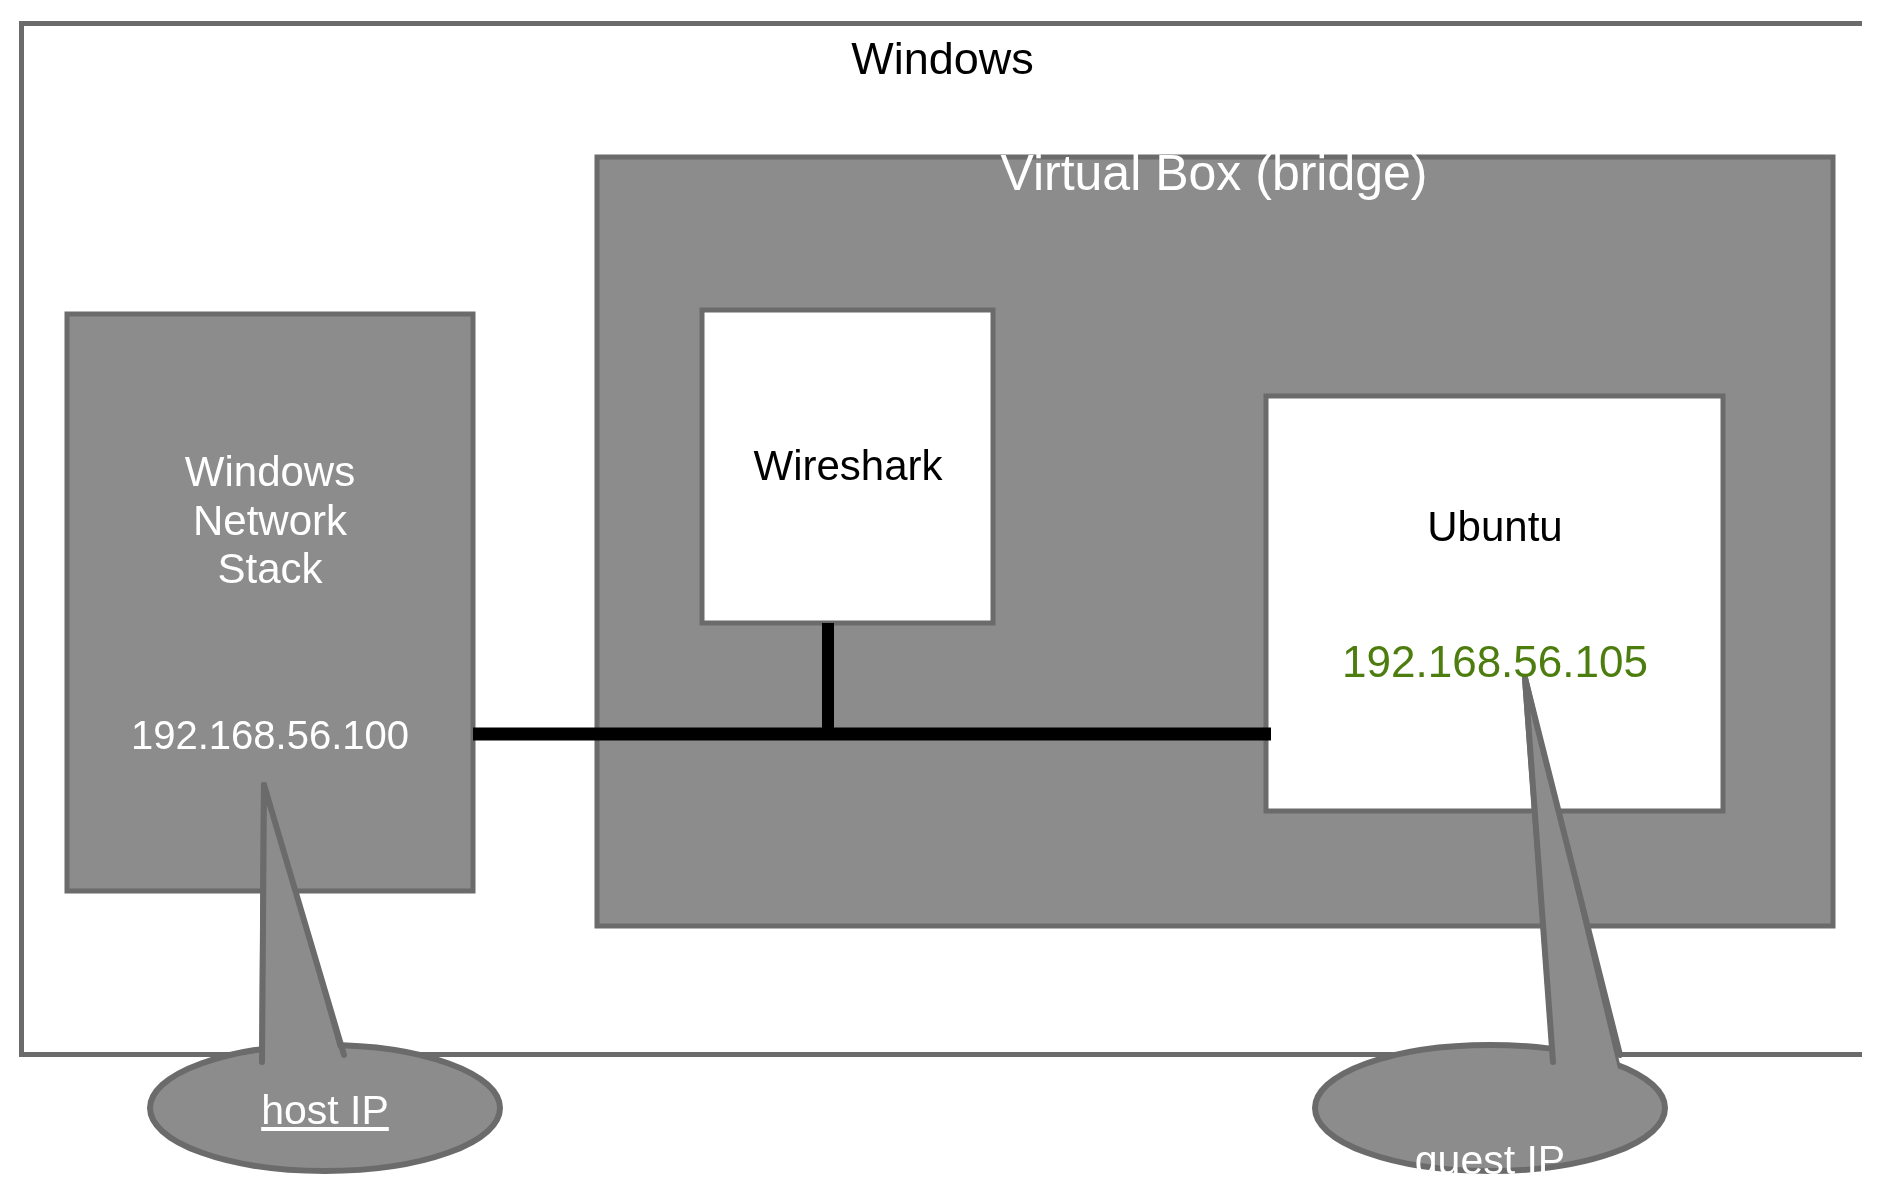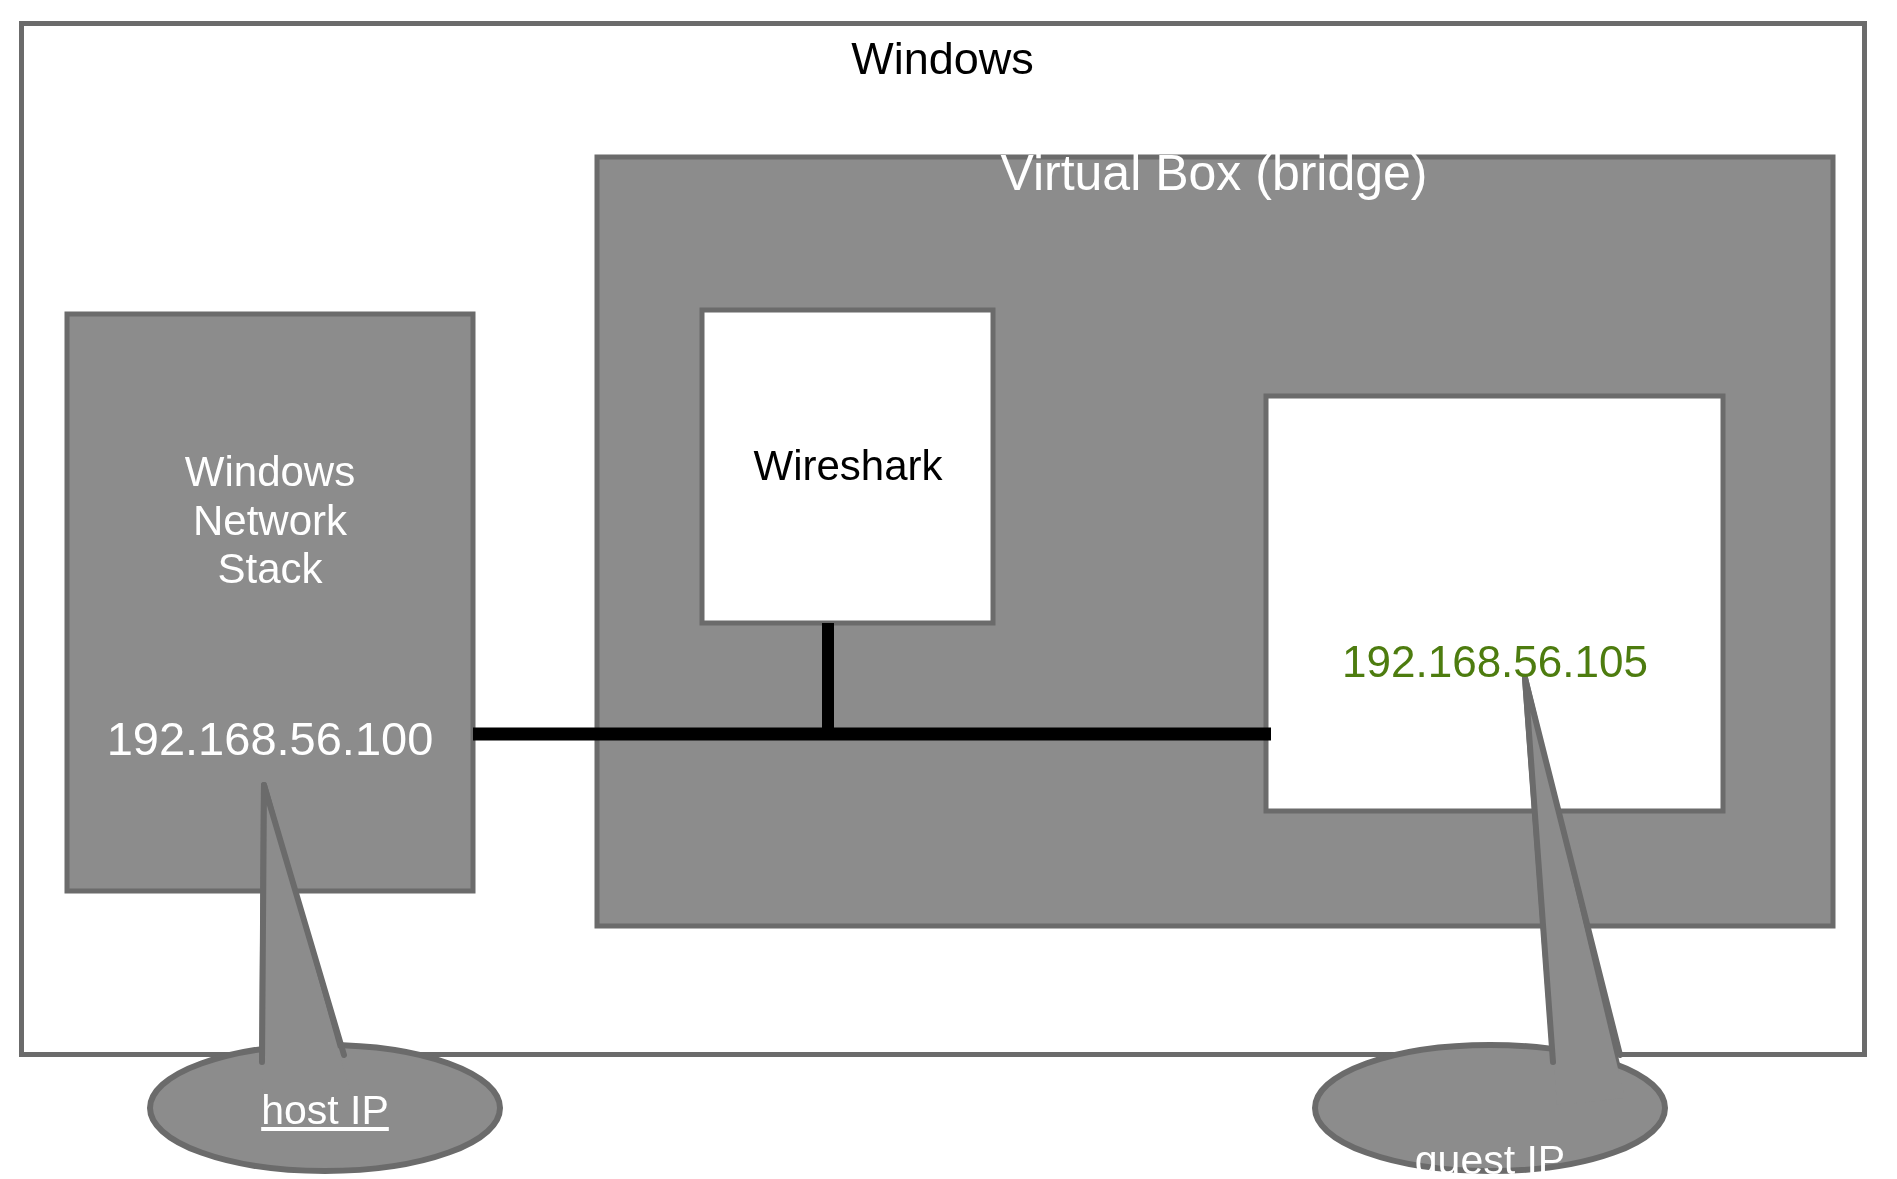--- a/index.html
+++ b/index.html
@@ -9,21 +9,20 @@
   }
   body {
     font-family: "Liberation Sans", sans-serif;
   }
   #stage {
     position: relative;
     width: 1862px;
     height: 1179px;
     background: #ffffff;
     overflow: hidden;
-    padding-left: 27px;
   }
   #diagram-svg {
     position: absolute;
     left: 0;
     top: 0;
     width: 1897px;
     height: 1179px;
   }
   .box-label {
     position: absolute;
@@ -56,21 +55,21 @@
     left: 65px;
     top: 448px;
     width: 410px;
     font-size: 42px;
     color: #ffffff;
   }
   #winstack-ip {
     left: 65px;
     top: 712px;
     width: 410px;
-    font-size: 47px;
+    font-size: 40px;
     color: #ffffff;
   }
 
   
   #wireshark-title {
     left: 700px;
     top: 442px;
     width: 296px;
     font-size: 42px;
     color: #000000;
@@ -146,20 +145,21 @@
   <div class="box-label" id="vbox-title">Virtual Box (bridge)</div>
 
   <div class="box-label" id="winstack-title">Windows
 Network
 Stack</div>
 
   <div class="box-label" id="winstack-ip">192.168.56.100</div>
 
   <div class="box-label" id="wireshark-title">Wireshark</div>
 
+  <div class="box-label" id="ubuntu-title">Ubuntu</div>
 
   <div class="box-label" id="ubuntu-ip">192.168.56.105</div>
 
   <div class="box-label" id="host-ip-label">host IP</div>
 
   <div class="box-label" id="guest-ip-label">guest IP</div>
 
 </div>
 
 </body></html>

